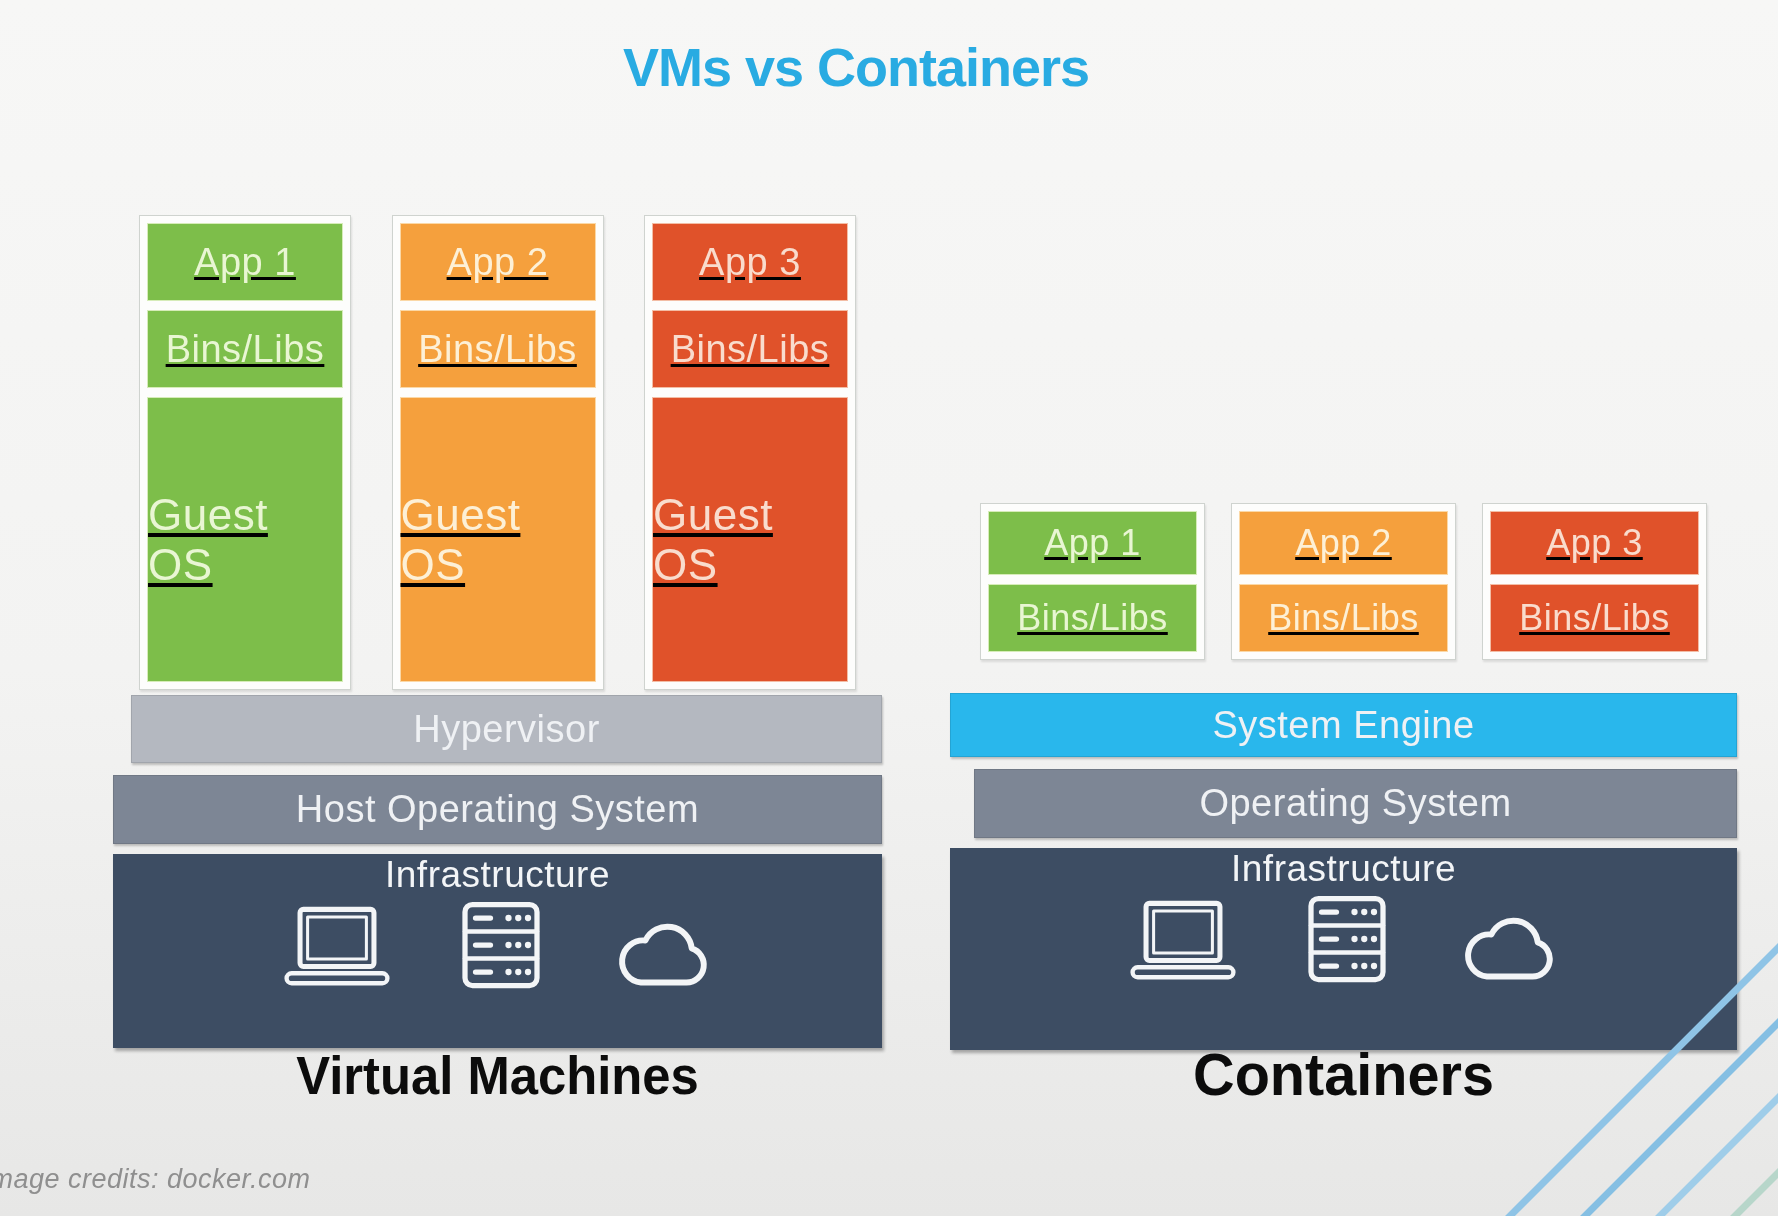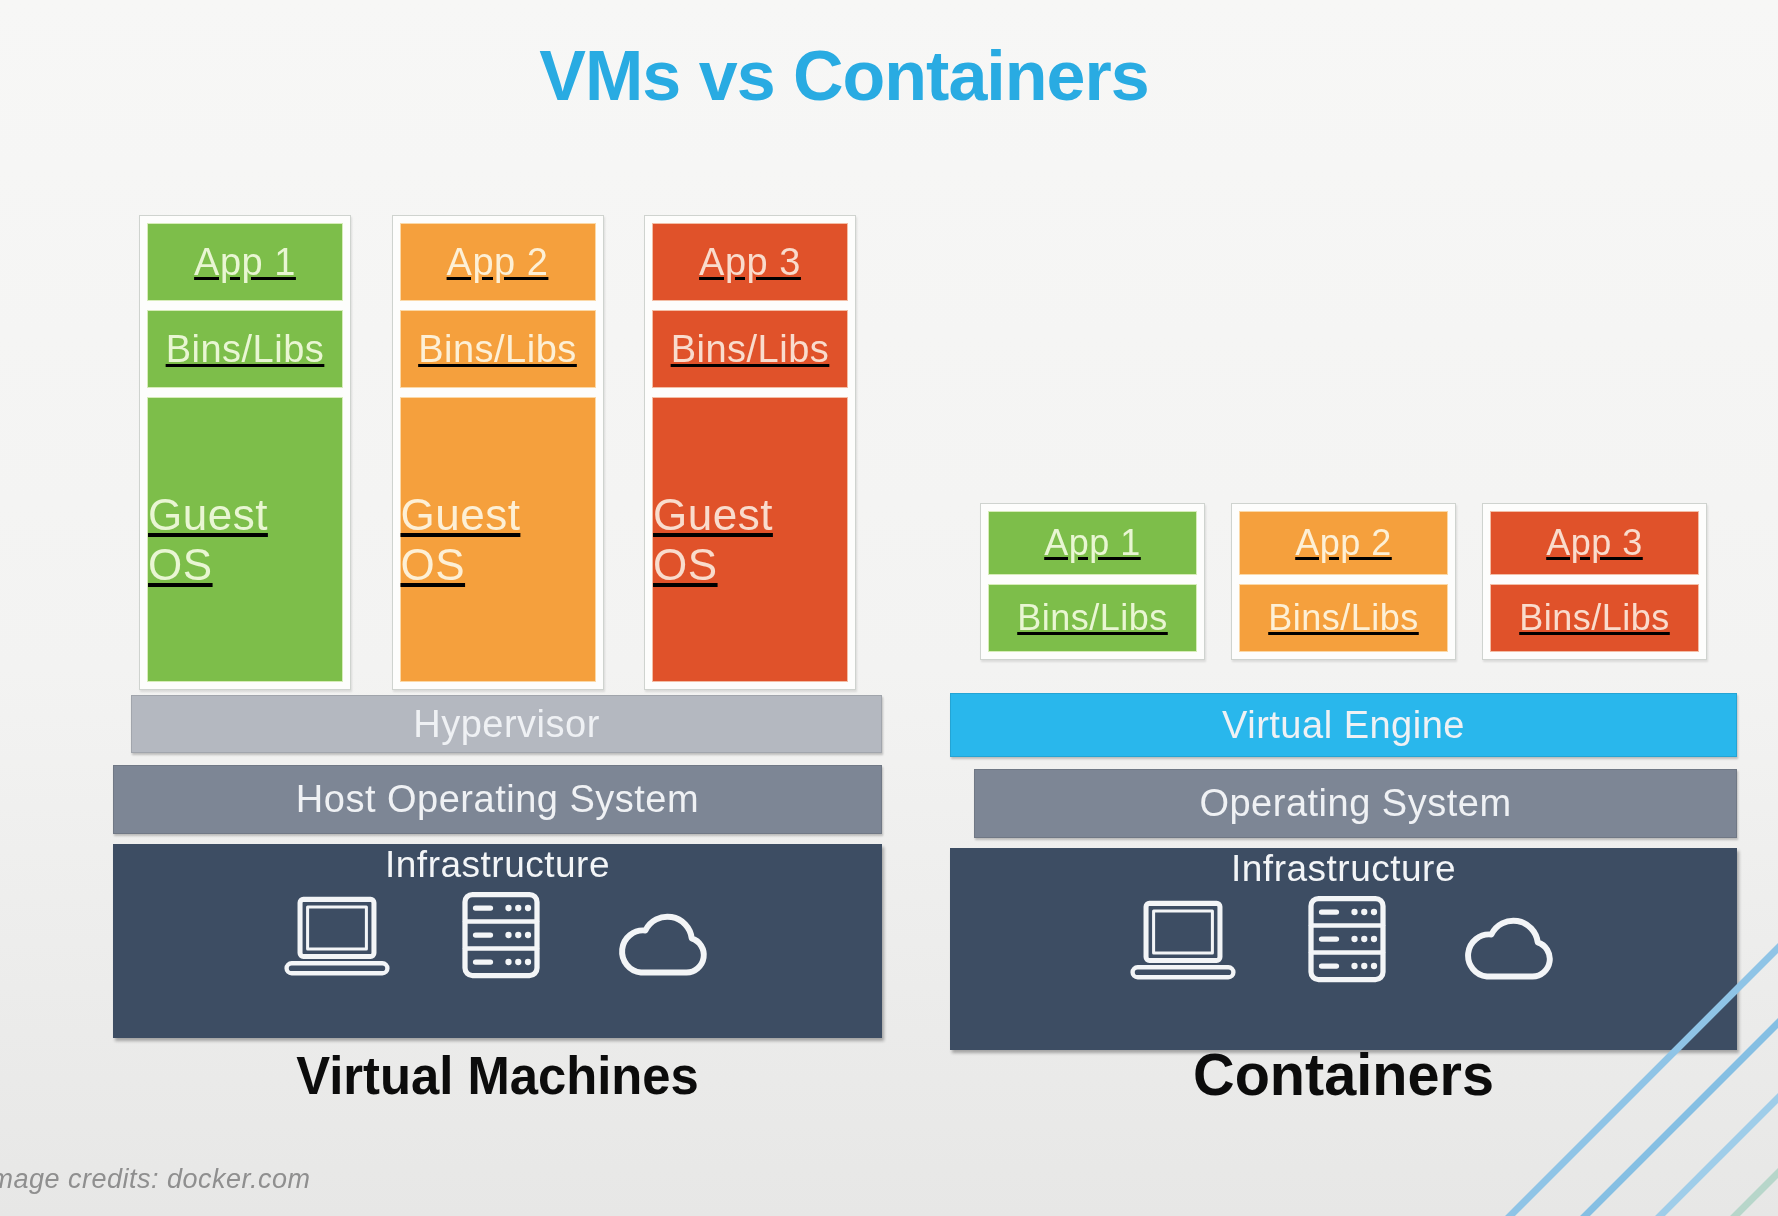--- a/index.html
+++ b/index.html
@@ -2,22 +2,22 @@
 <html><head>
 <meta charset="utf-8">
 <style>
   html,body{margin:0;padding:0;background:#ddd;}
   .stage{
     position:relative;width:1778px;height:1216px;overflow:hidden;
     background:linear-gradient(180deg,#f7f7f6 0%,#f3f3f2 55%,#e7e7e6 100%);
     font-family:"Liberation Sans",sans-serif;
   }
   .title{
-    position:absolute;top:36px;left:4px;width:1680px;text-align:center;
-    font-size:70px;font-weight:bold;letter-spacing:-1px;margin:0;
+    position:absolute;top:36px;left:16px;width:1680px;text-align:center;
+    font-size:54px;font-weight:bold;letter-spacing:-1px;margin:0;
   }
   
   .diagram{position:absolute;display:flex;flex-direction:column;}
   .vm-diagram{left:113px;top:215px;width:769px;}
   .ct-diagram{left:950px;top:503px;width:787px;}
   .cols{display:flex;justify-content:space-between;text-decoration:underline;}
   .vm-cols{height:475px;padding:0 26px;}
   .ct-cols{height:157px;padding:0 30px;}
   .col{
     box-sizing:border-box;background:#fdfdfc;border:1px solid #cfd3cf;
@@ -33,21 +33,21 @@
   .h78{height:78px;flex:none;}
   .grow{flex:1;}
   .guest{font-size:44px;}
   .ct-cols .block{font-size:36px;height:64px;}
   .ct-cols .block.grow{height:auto;flex:1;}
   .bar{
     box-sizing:border-box;display:flex;align-items:center;justify-content:center;
     font-size:38px;letter-spacing:.5px;
     box-shadow:1px 2px 2px rgba(0,0,0,.22);border:1px solid rgba(0,0,0,.10);
   }
-  .hypervisor{height:58px;margin-top:5px;margin-left:18px;}
+  .hypervisor{height:68px;margin-top:5px;margin-left:18px;}
   .docker{height:64px;margin-top:33px;}
   .osbar{height:69px;margin-top:12px;}
   .infra{
     box-sizing:border-box;margin-top:10px;display:flex;flex-direction:column;align-items:center;
     box-shadow:2px 3px 3px rgba(0,0,0,.30);
   }
   .vm-infra{height:194px;}
   .ct-infra{height:202px;}
   .infra-title{font-size:37px;letter-spacing:.5px;}
   .infra-icons{display:flex;align-items:flex-end;gap:60px;margin-top:4px;}
@@ -140,21 +140,21 @@
         <div class="block" style="background-color: rgb(245, 160, 61); color: rgb(253, 240, 214); border-color: rgb(251, 216, 166);">App 2</div>
         <div class="block grow" style="background-color: rgb(245, 160, 61); color: rgb(253, 240, 214); border-color: rgb(251, 216, 166);">Bins/Libs</div>
       </div>
 
       <div class="col">
         <div class="block" style="background-color: rgb(224, 82, 42); color: rgb(249, 220, 205); border-color: rgb(243, 189, 165);">App 3</div>
         <div class="block grow" style="background-color: rgb(224, 82, 42); color: rgb(249, 220, 205); border-color: rgb(243, 189, 165);">Bins/Libs</div>
       </div>
     </div>
 
-    <div class="bar docker" style="background-color: rgb(41, 183, 236); color: rgb(239, 241, 244);">Virtual Engine</div>
+    <div class="bar docker" style="background-color: rgb(41, 183, 236); color: rgb(239, 241, 244);">System Engine</div>
 
     <div class="bar osbar" style="background-color: rgb(125, 134, 149); color: rgb(239, 241, 244); margin-left: 24px;">Operating System</div>
 
     <div class="infra ct-infra" style="background-color: rgb(61, 77, 99); color: rgb(243, 245, 247);">
       <div class="infra-title">Infrastructure</div>
       <div class="infra-icons">
         <svg width="118" height="84" viewBox="0 0 70 50">
           <rect x="13" y="2" width="44" height="34" rx="2" stroke-width="3"></rect>
           <rect x="17.5" y="6.5" width="35" height="25" stroke-width="1.8"></rect>
           <rect x="5" y="40" width="60" height="6" rx="3" stroke-width="2.6"></rect>

